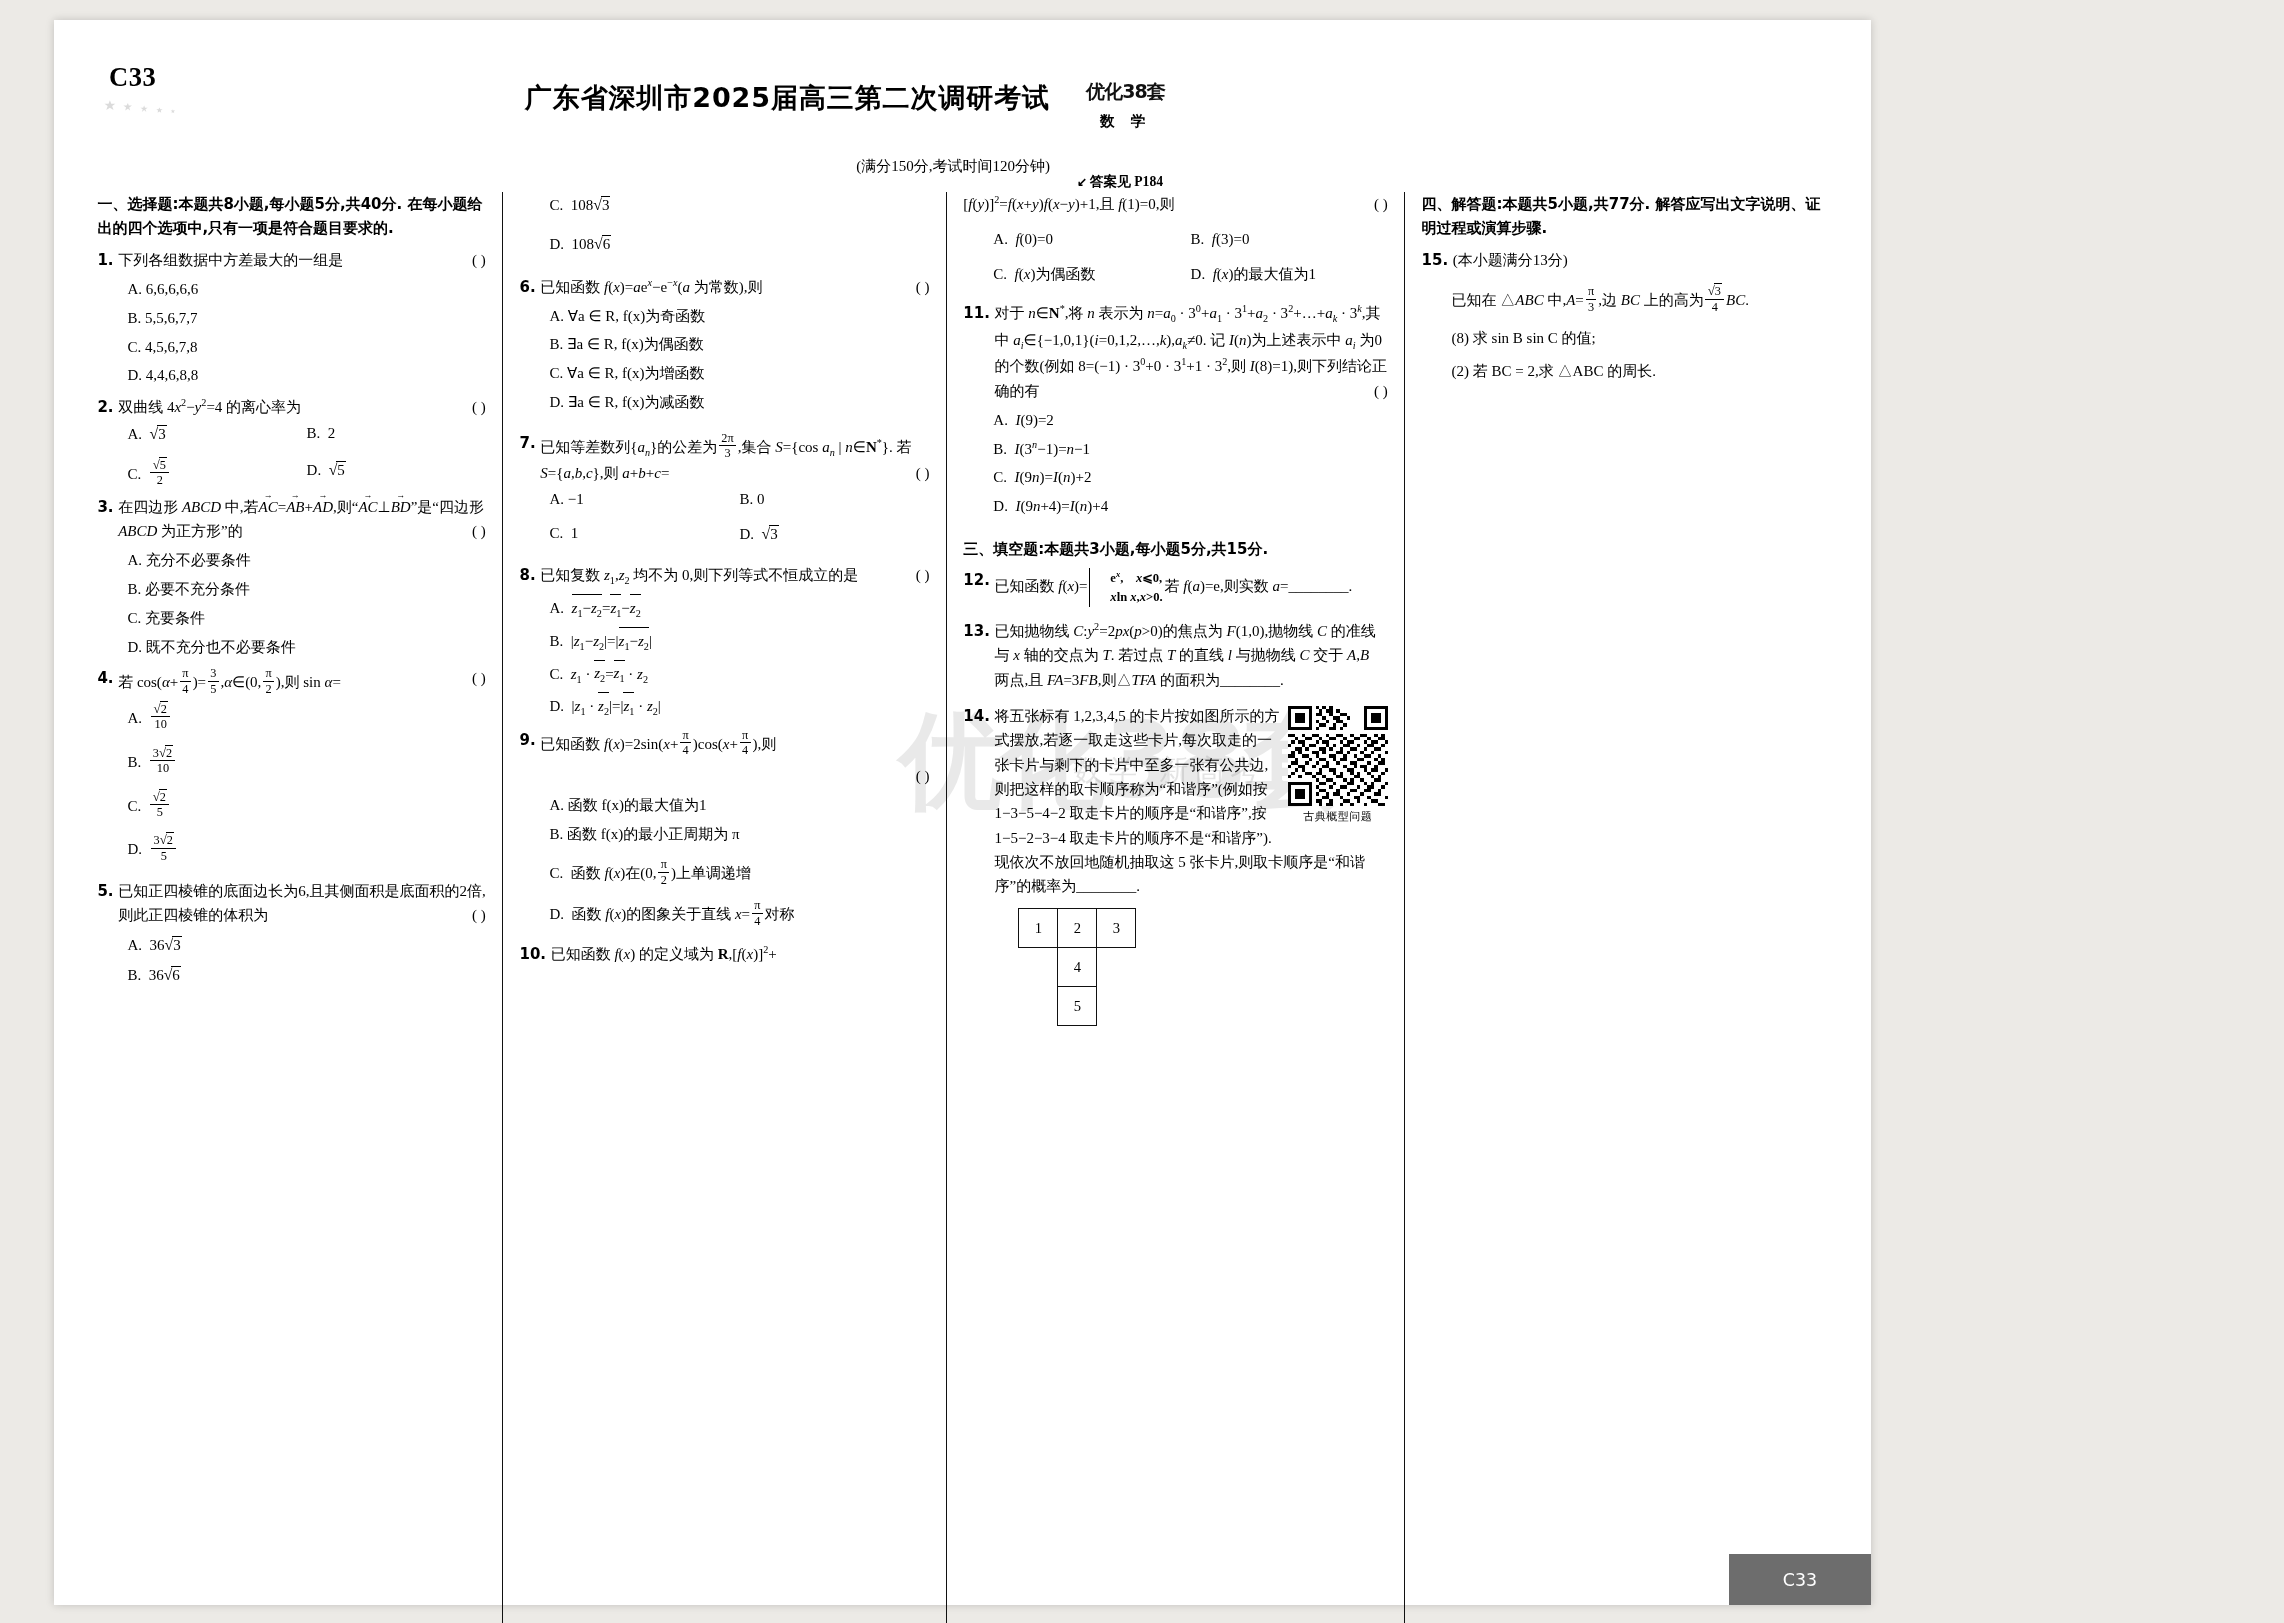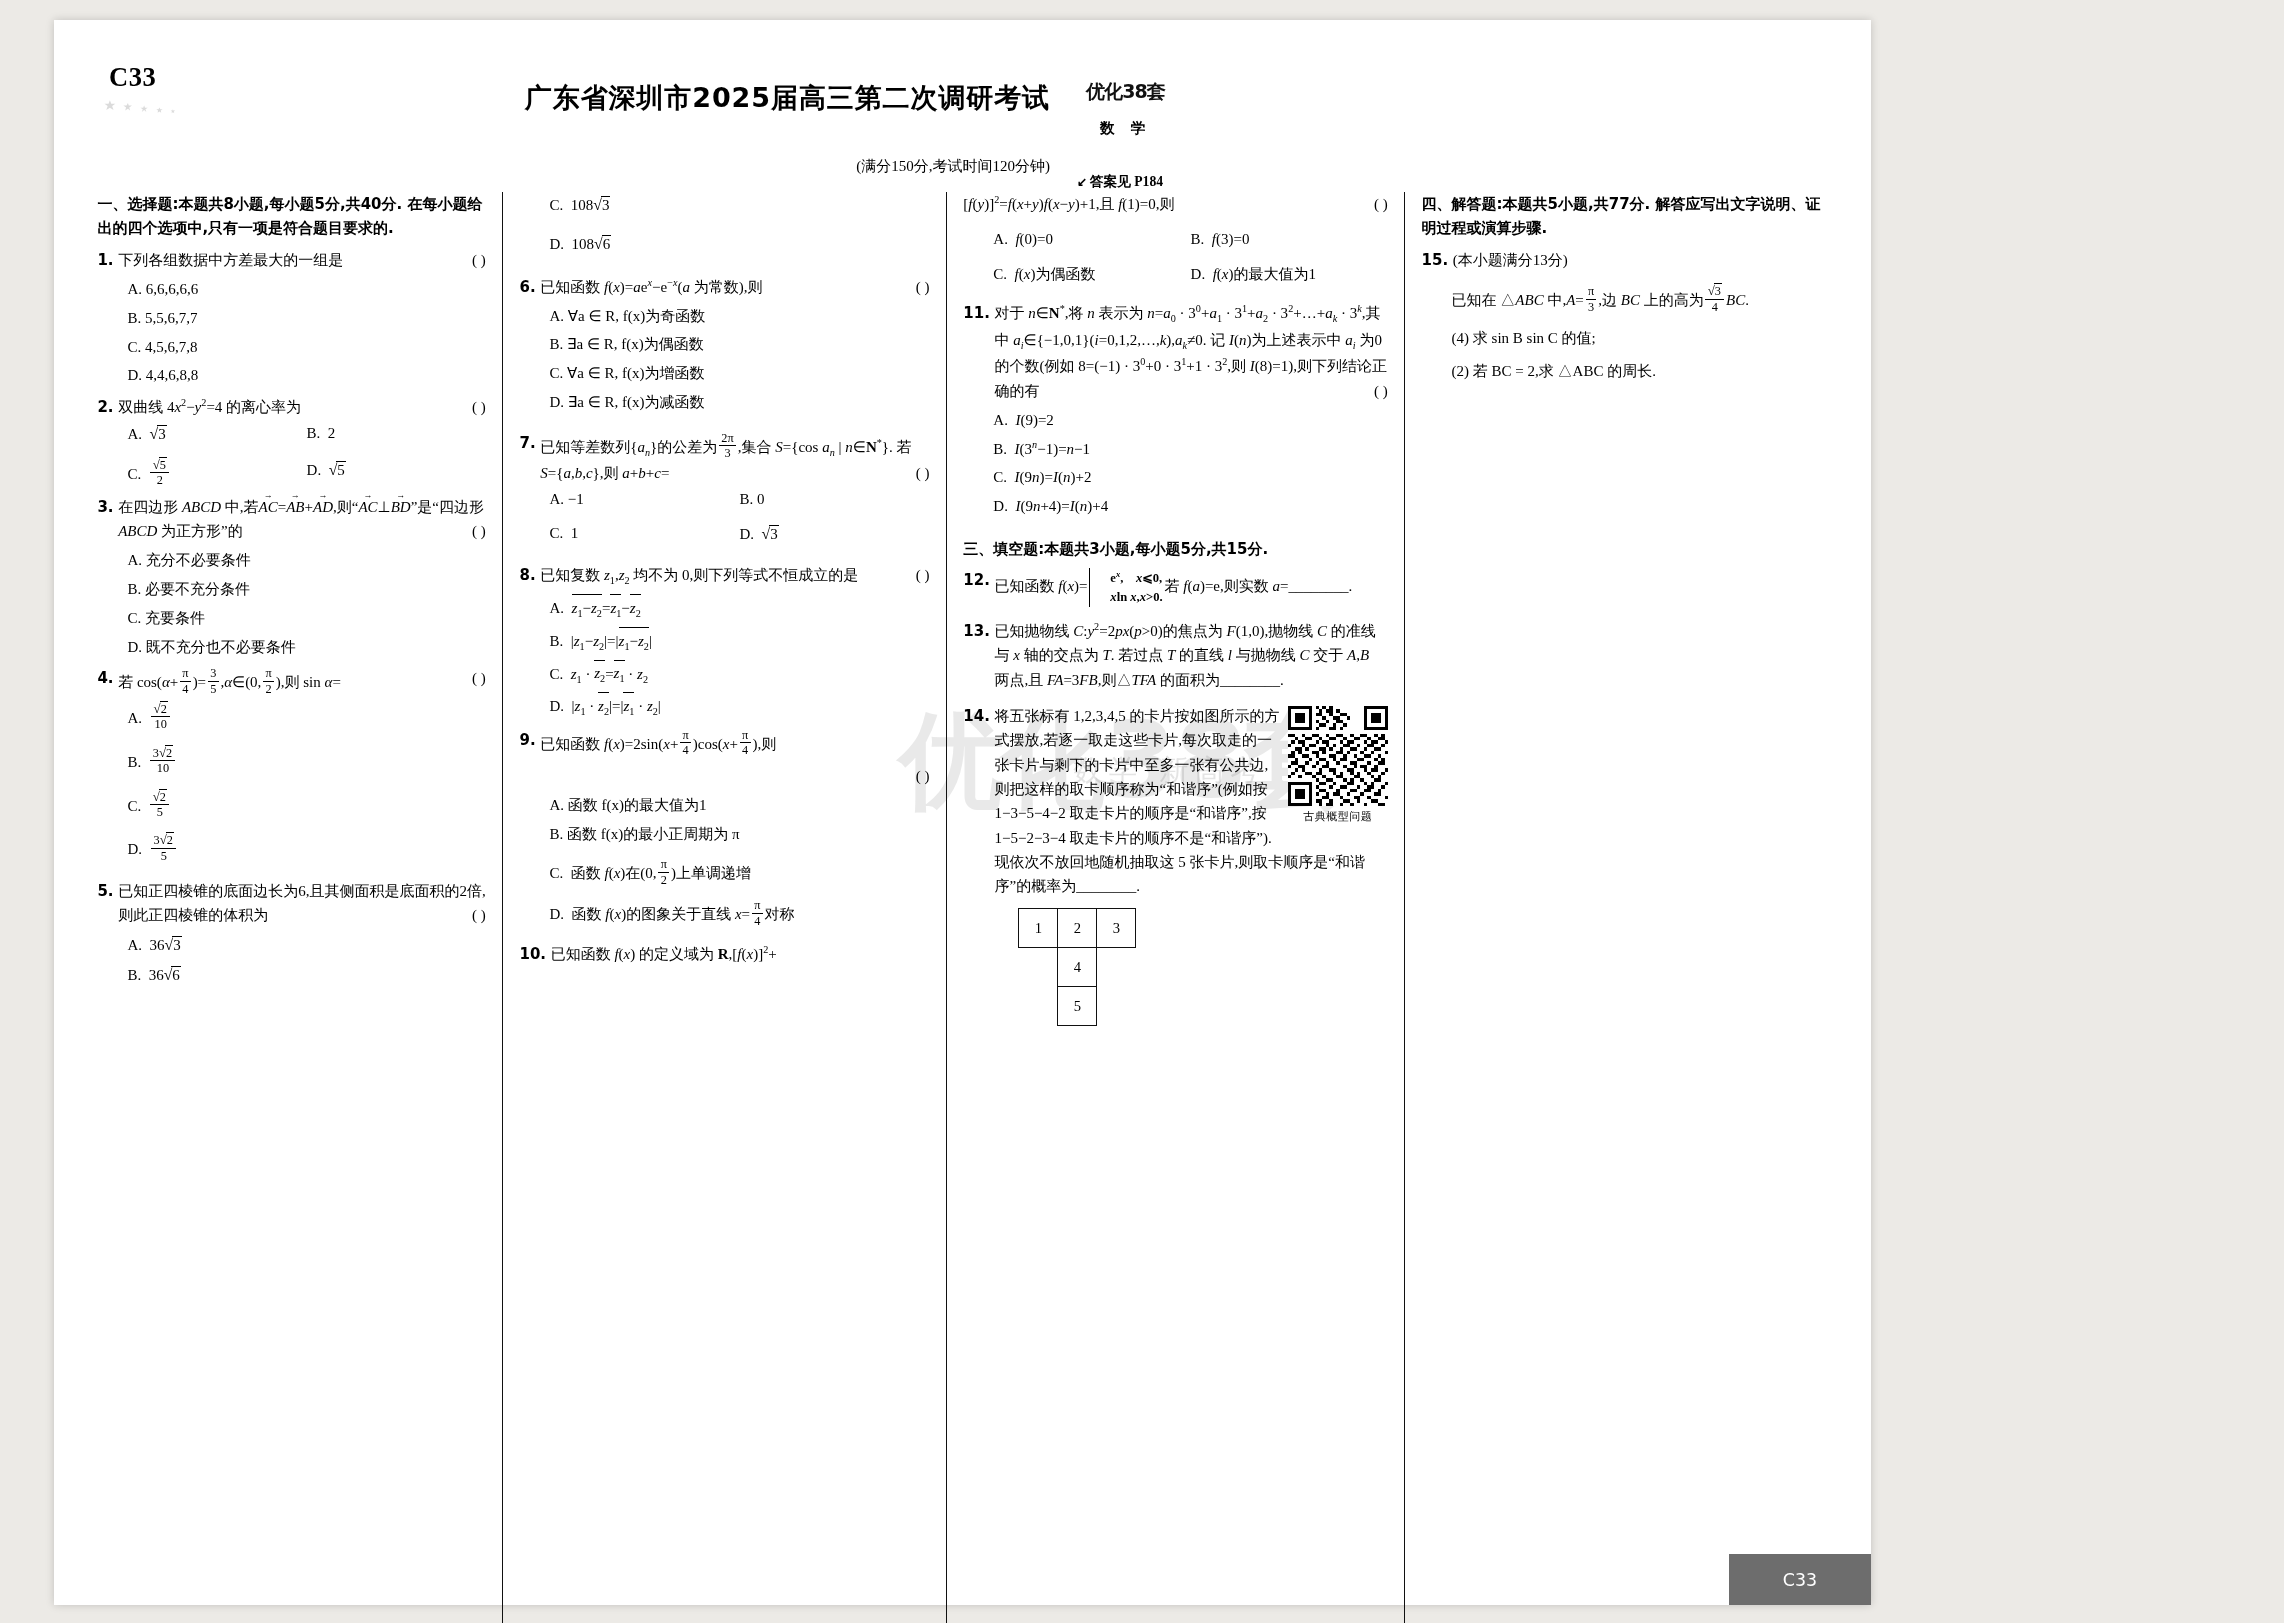--- a/index.html
+++ b/index.html
@@ -59,21 +59,21 @@
   .brandbox {
     position:absolute; left:996px; top:59px; width:151px; text-align:center;
   }
   .brand-logo {
     font-size:19px; font-weight:bold; color:#111;
     font-family:"DejaVu Sans", sans-serif;
     letter-spacing:-0.9px;
   }
   .brand-sub {
     font-size:14.6px; font-weight:bold; letter-spacing:5.5px;
-    font-family:"DejaVu Sans", sans-serif; margin-top:14px;
+    font-family:"DejaVu Sans", sans-serif; margin-top:7px;
   }
   .answer-ref {
     position:absolute; left:1023px; top:153px;
     font-size:13.7px; font-weight:bold;
   }
   .answer-ref .arrow { font-size:12px; margin-right:2.7px; }
 
   
   .sec-head {
     font-size:15px; line-height:1.62; font-weight:bold;
@@ -600,21 +600,21 @@
           <div class="qnum">15.</div>
           <div class="qbody">
             <span>(本小题满分13分)</span>
           </div>
         </div>
 
         <div class="qbody hang" style="margin-top:11px;">
           已知在 △<i>ABC</i> 中,<i>A</i>=<span class="frac"><span class="num">π</span><span class="den">3</span></span>,边 <i>BC</i> 上的高为<span class="frac"><span class="num"><span class="sq"><span class="rad">√</span><span class="bar">3</span></span></span><span class="den">4</span></span><i>BC</i>.
         </div>
 
-        <div class="qbody hang" style="margin-top:12px;">(4) 求 sin B sin C 的值;</div>
+        <div class="qbody hang" style="margin-top:12px;">(8) 求 sin B sin C 的值;</div>
         <div class="qbody hang" style="margin-top:8.2px;">(2) 若 BC = 2,求 △ABC 的周长.</div>
       </div>
 
     </div>
 
     <div class="corner-tab">C33</div>
   </div>
 </div>
 
 

